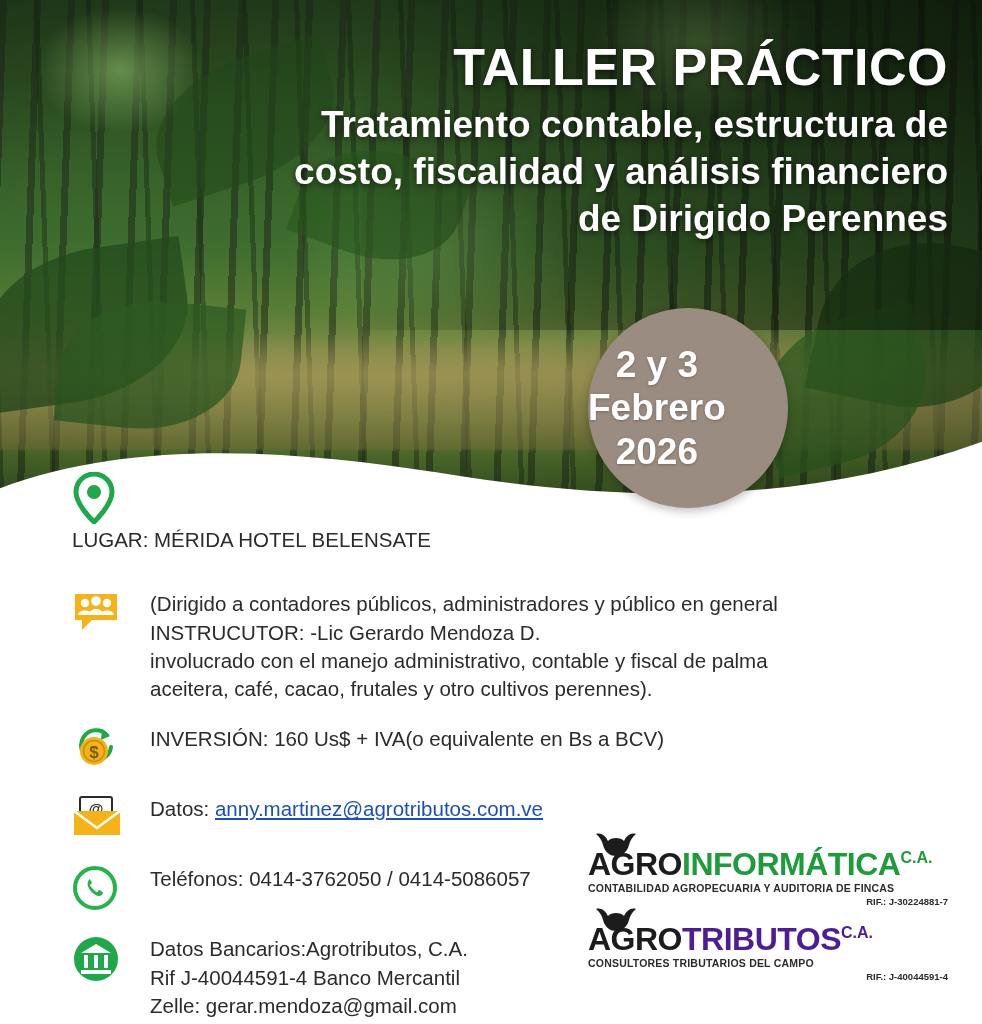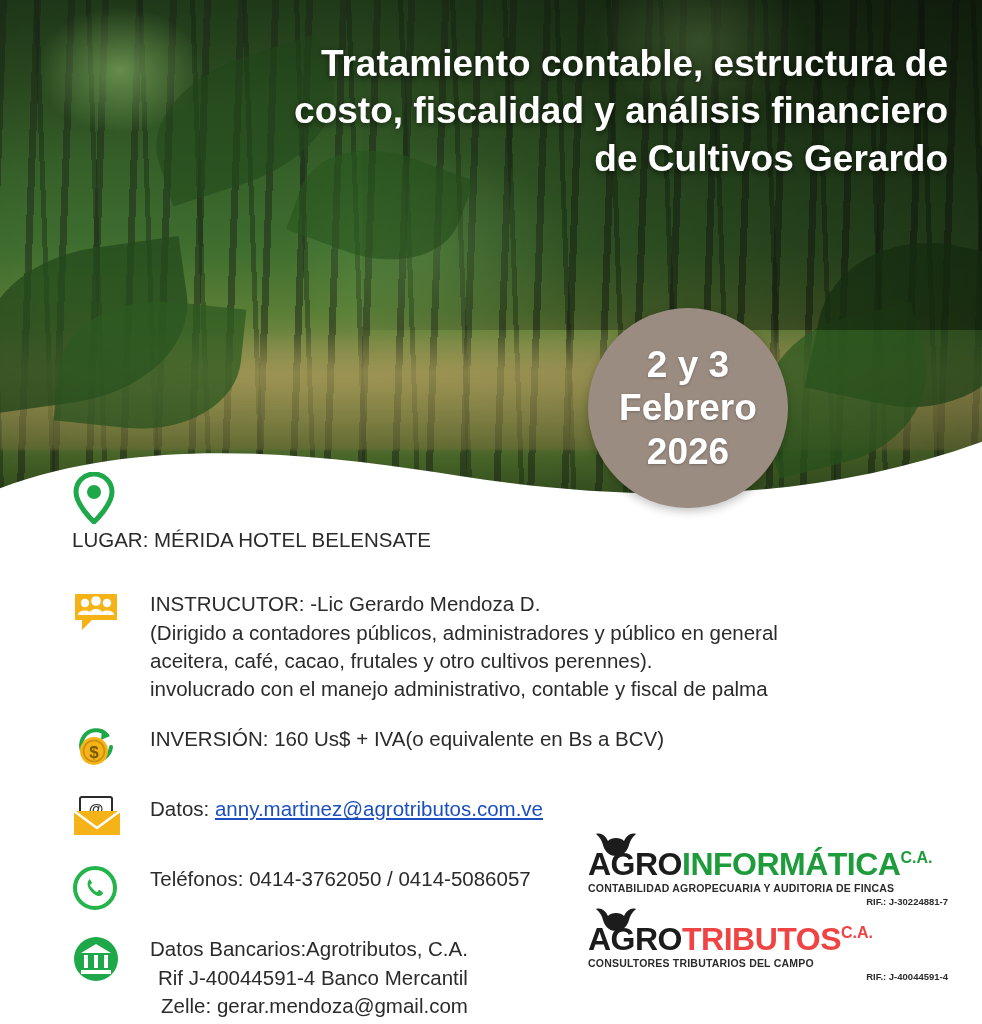--- a/index.html
+++ b/index.html
@@ -120,21 +120,20 @@
     position: absolute;
     left: 588px;
     top: 308px;
     width: 200px;
     height: 200px;
     border-radius: 50%;
     background: #9b8c81;
     color: #ffffff;
     display: flex;
     align-items: center;
-    justify-content: center;
     text-align: center;
     box-shadow: 0 3px 10px rgba(0,0,0,.25);
   }
   .date-badge .dtxt {
     font-size: 37px;
     font-weight: bold;
     line-height: 1.18;
     text-shadow: 0 1px 3px rgba(0,0,0,.25);
   }
 
@@ -168,21 +167,21 @@
     color: #1b4fbf;
     text-decoration: underline;
   }
 
   
   .row.place   { margin-top: 0px;  margin-bottom: 34px; flex-direction: column; }
   .row.instr   { margin-bottom: 20px; }
   .row.invest  { margin-bottom: 22px; }
   .row.email   { margin-bottom: 26px; }
   .row.phone   { margin-bottom: 22px; }
-  .row.bank    { margin-bottom: 0; text-align: right; }
+  .row.bank    { margin-bottom: 0; }
 
   
   .ic { display:block; }
 
   
   .logos {
     position: absolute;
     right: 34px;
     bottom: 26px;
     width: 360px;
@@ -211,21 +210,21 @@
     margin-top: 2px;
   }
   .logo-rif {
     font-size: 9.5px;
     font-weight: bold;
     color: #2b2b2b;
     text-align: right;
     margin-top: 2px;
   }
   .green  { color: #1e9c3c; }
-  .blue   { color: #ef4444; }
+  .blue   { color: #4c1d95; }
   .bull {
     position: absolute;
     left: 6px;
     top: -17px;
     width: 44px;
     height: 26px;
   }
 </style>
 </head>
 <body>
@@ -247,24 +246,25 @@
     <div class="hero-scrim"></div>
   </div>
 
   <div class="white-sweep">
     <svg viewBox="0 0 1002 200" preserveAspectRatio="none" aria-hidden="true">
       <path d="M0,112 C150,52 330,74 470,96 C640,122 820,126 1002,58 L1002,200 L0,200 Z" fill="#ffffff"></path>
     </svg>
   </div>
 
   <div class="headline">
+    <div class="t1">TALLER PRÁCTICO</div>
     <div class="t2">
       <div>Tratamiento contable, estructura de</div>
       <div>costo, fiscalidad y análisis financiero</div>
-      <div>de Cultivos Gerardo</div>
+      <div>de Dirigido Perennes</div>
     </div>
   </div>
 
   <div class="date-badge">
     <div class="dtxt">
       <div>2 y 3</div>
       <div>Febrero</div>
       <div>2026</div>
     </div>
   </div>
@@ -289,24 +289,24 @@
           <path d="M3 4 H45 V30 H20 L10 40 V30 H3 Z" fill="#f5b317"></path>
           <circle cx="13" cy="13" r="4.2" fill="#ffffff"></circle>
           <circle cx="24" cy="11" r="4.8" fill="#ffffff"></circle>
           <circle cx="35" cy="13" r="4.2" fill="#ffffff"></circle>
           <path d="M6 25 C6 19 20 19 20 25 Z" fill="#ffffff"></path>
           <path d="M17 25 C17 17 31 17 31 25 Z" fill="#ffffff"></path>
           <path d="M28 25 C28 19 42 19 42 25 Z" fill="#ffffff"></path>
         </svg>
       </div>
       <div class="txt-cell">
+        <div>(Dirigido a contadores públicos, administradores y público en general</div>
         <div>INSTRUCUTOR: -Lic Gerardo Mendoza D.</div>
-        <div>(Dirigido a contadores públicos, administradores y público en general</div>
+        <div>involucrado con el manejo administrativo, contable y fiscal de palma</div>
         <div>aceitera, café, cacao, frutales y otro cultivos perennes).</div>
-        <div>involucrado con el manejo administrativo, contable y fiscal de palma</div>
       </div>
     </div>
 
     <div class="row invest">
       <div class="icon-cell">
         <svg class="ic" width="46" height="46" viewBox="0 0 46 46" aria-hidden="true">
           <path d="M35 10 A15 15 0 1 0 39 22" fill="none" stroke="#1ea849" stroke-width="4" stroke-linecap="round"></path>
           <path d="M30 4 L38 11 L29 15 Z" fill="#1ea849"></path>
           <circle cx="22" cy="26" r="14" fill="#f5b317"></circle>
           <circle cx="22" cy="26" r="10.5" fill="none" stroke="#c98f0d" stroke-width="1.6"></circle>

